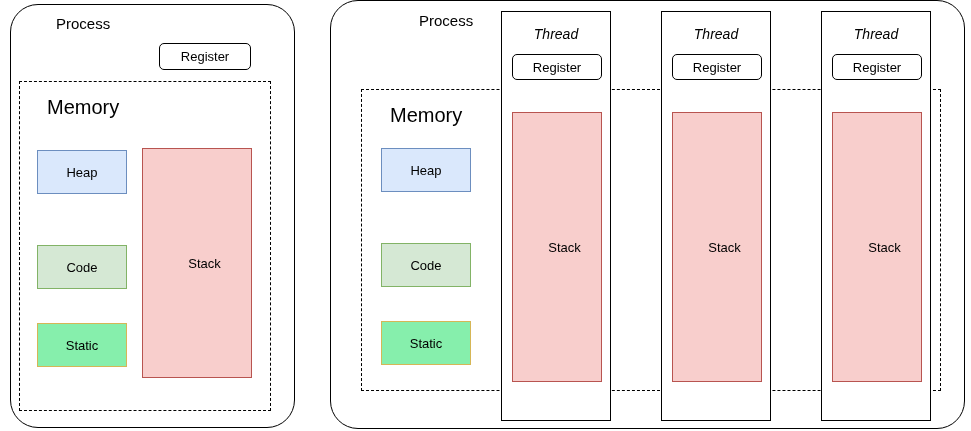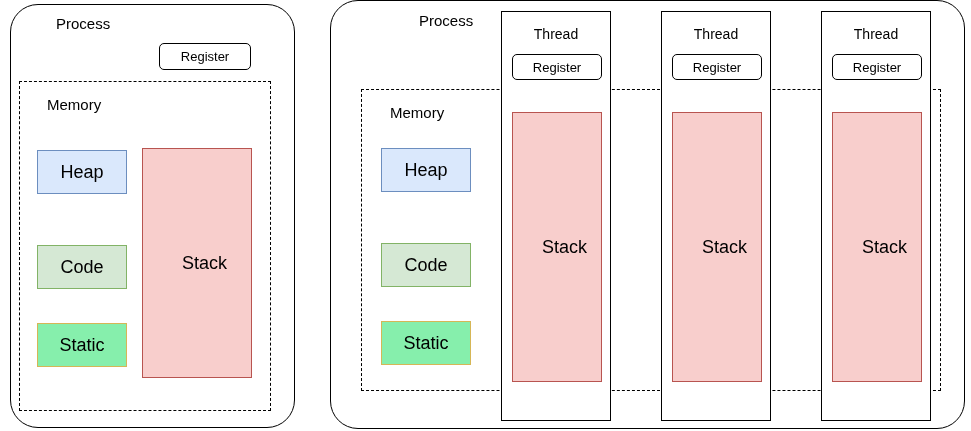--- a/index.html
+++ b/index.html
@@ -35,28 +35,28 @@
     justify-content: center;
     font-size: 13px;
   }
   .memory {
     position: absolute;
     border: 1px dashed #000000;
     background: transparent;
   }
   .memory-label {
     position: absolute;
-    font-size: 15px;
+    font-size: 20px;
   }
   .segment {
     position: absolute;
     display: flex;
     align-items: center;
     justify-content: center;
-    font-size: 18px;
+    font-size: 13px;
     border: 1px solid;
   }
   .heap   { background: #dae8fc; border-color: #6c8ebf; }
   .code   { background: #d5e8d4; border-color: #82b366; margin-top: 7px; }
   .static { background: #86efac; border-color: #d6b656; }
   .stack  { background: #f8cecc; border-color: #b85450; padding-left: 15px; }
   .thread {
     position: absolute;
     top: 10px;
     width: 110px;
@@ -64,20 +64,21 @@
     background: #ffffff;
     border: 1px solid #000000;
   }
   .thread-label {
     position: absolute;
     top: 14px;
     left: 0;
     width: 100%;
     text-align: center;
     font-size: 14px;
+    font-style: italic;
   }
   .thread .register {
     left: 10px;
     top: 42px;
     width: 90px;
     height: 26px;
   }
   .thread .stack {
     left: 10px;
     top: 100px;

